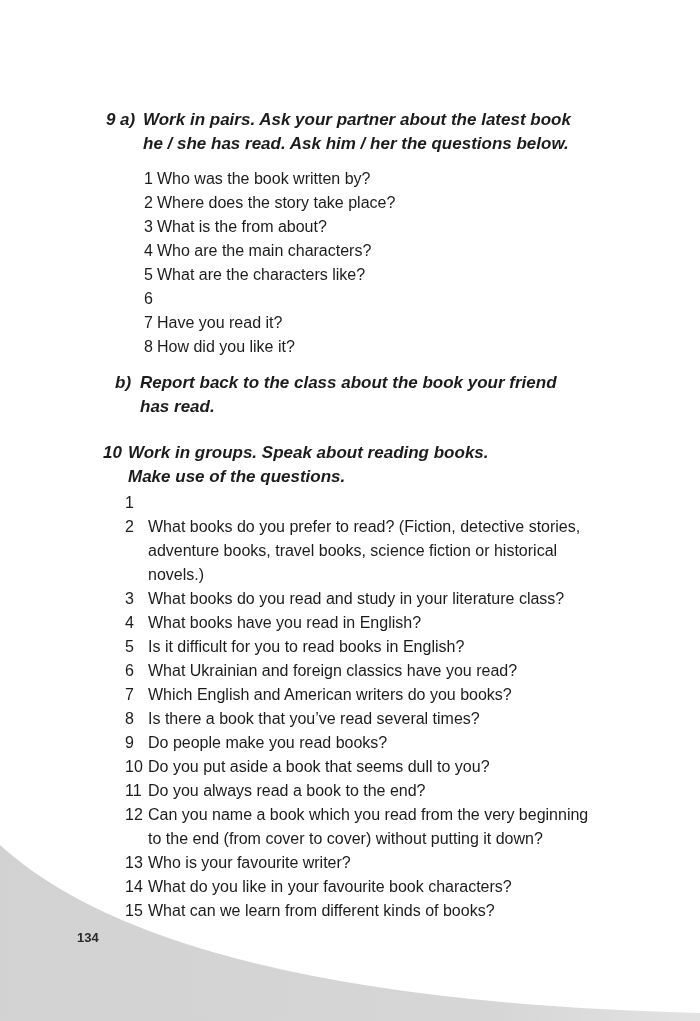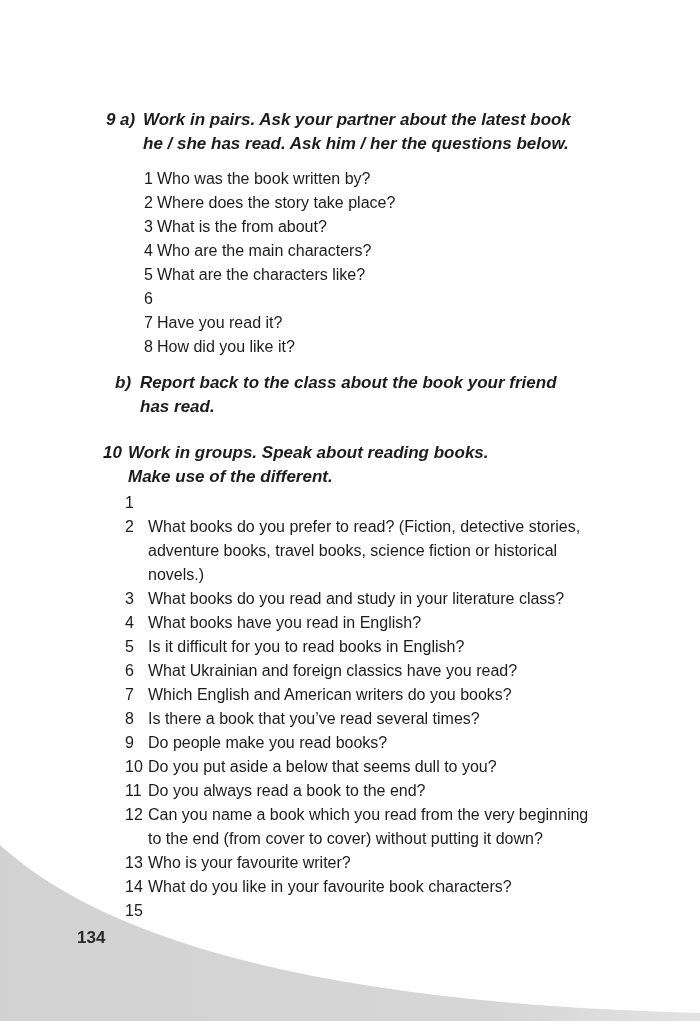--- a/index.html
+++ b/index.html
@@ -49,21 +49,21 @@
 
   
   .swoosh { position: absolute; left: 0; top: 0; width: 700px; height: 1021px; z-index: 0; }
 
   .page-number {
     position: absolute;
     left: 77px;
     top: 928px;
     z-index: 2;
     font-weight: bold;
-    font-size: 17px;
+    font-size: 13px;
     line-height: 20px;
     color: #2a2a2a;
   }
 </style>
 </head>
 <body>
 
 <svg class="swoosh" viewBox="0 0 700 1021" xmlns="http://www.w3.org/2000/svg" aria-hidden="true">
   <defs>
     <linearGradient id="swooshGrad" x1="0" y1="0" x2="1" y2="0">
@@ -123,21 +123,21 @@
       <span class="ex-part">b)</span>
       <div class="ex-title">Report back to the class about the book your friend
 has read.</div>
     </div>
   </section>
 
   <section>
     <div class="ex-header" id="ex10-header">
       <span class="ex-num">10</span>
       <div class="ex-title">Work in groups. Speak about reading books.
-Make use of the different.</div>
+Make use of the questions.</div>
     </div>
 
     <ol class="q-list" id="ex10-list">
       <li>
           <span class="q-num">1</span>
         </li>
       <li>
           <span class="q-num">2</span>
           <span class="q-text">What books do you prefer to read? (Fiction, detective stories,
 adventure books, travel books, science fiction or historical
@@ -166,40 +166,41 @@
       <li>
           <span class="q-num">8</span>
           <span class="q-text">Is there a book that you’ve read several times?</span>
         </li>
       <li>
           <span class="q-num">9</span>
           <span class="q-text">Do people make you read books?</span>
         </li>
       <li>
           <span class="q-num">10</span>
-          <span class="q-text">Do you put aside a below that seems dull to you?</span>
+          <span class="q-text">Do you put aside a book that seems dull to you?</span>
         </li>
       <li>
           <span class="q-num">11</span>
           <span class="q-text">Do you always read a book to the end?</span>
         </li>
       <li>
           <span class="q-num">12</span>
           <span class="q-text">Can you name a book which you read from the very beginning
 to the end (from cover to cover) without putting it down?</span>
         </li>
       <li>
           <span class="q-num">13</span>
           <span class="q-text">Who is your favourite writer?</span>
         </li>
       <li>
           <span class="q-num">14</span>
           <span class="q-text">What do you like in your favourite book characters?</span>
         </li>
       <li>
           <span class="q-num">15</span>
+          <span class="q-text">What can we learn from different kinds of books?</span>
         </li>
     </ol>
   </section>
 
 </main>
 
 <div class="page-number">134</div>
 
 </body></html>

